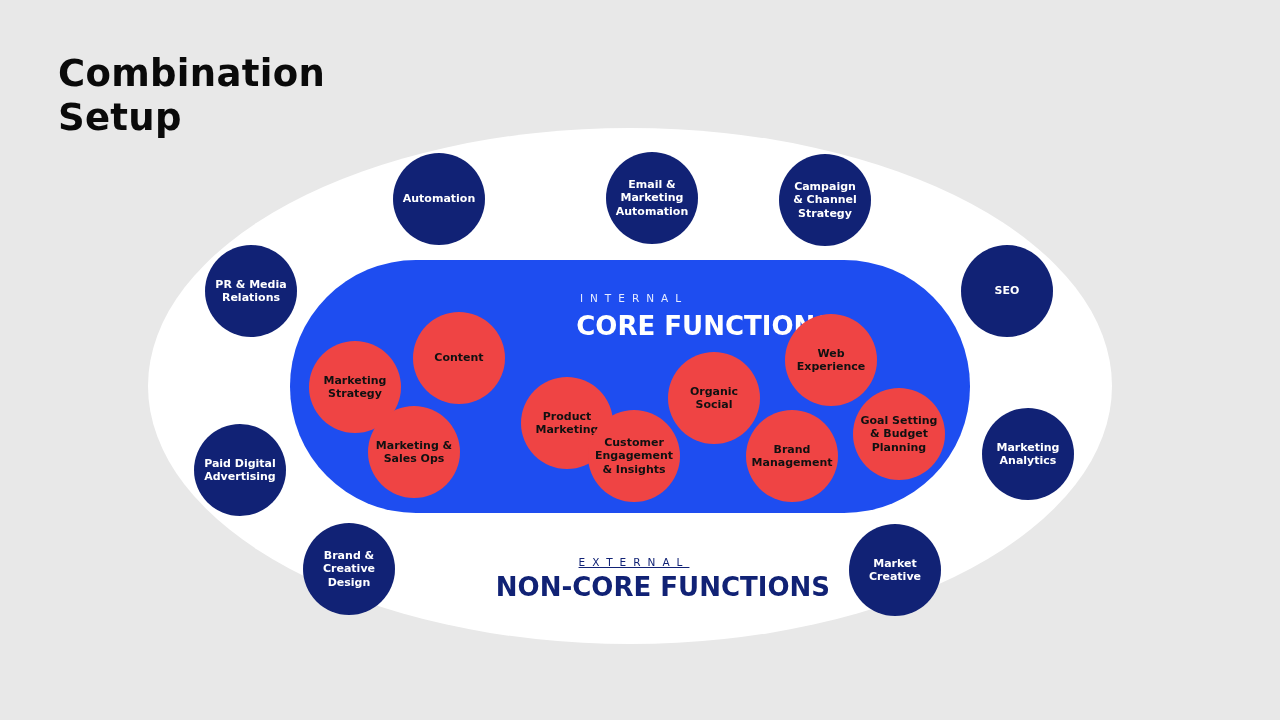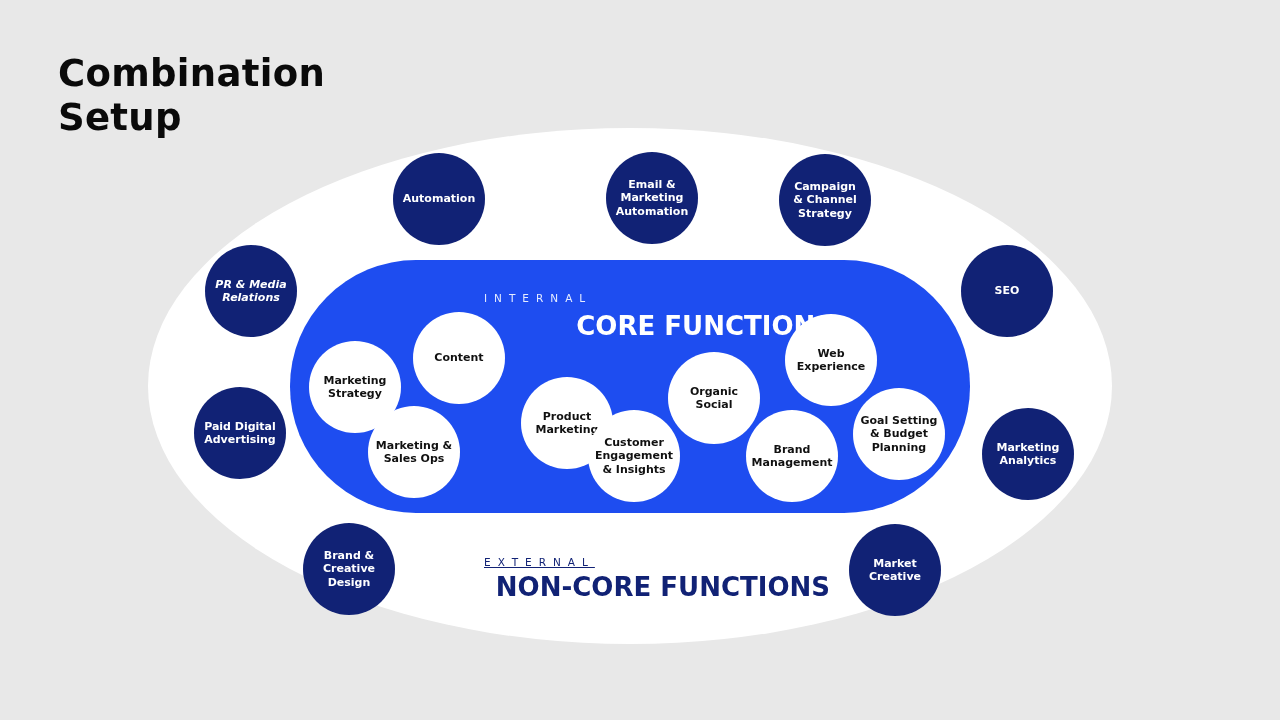--- a/index.html
+++ b/index.html
@@ -21,40 +21,40 @@
       background: #ffffff;
       border-radius: 482px / 258px;
     }
     .inner {
       position: absolute; left: 290px; top: 260px;
       width: 680px; height: 253px;
       background: #1e4df0;
       border-radius: 126px;
     }
     .label-small {
-      position: absolute; width: 300px; 
+      position: absolute; width: 300px; text-align: center;
       font-size: 10.5px; letter-spacing: 7px; font-weight: normal;
     }
     .label-big {
       position: absolute; width: 400px; text-align: right;
       font-weight: bold; font-size: 26px; letter-spacing: 0px;
     }
     .internal-small { left: 484px; top: 292px; color: #e6ecff; }
     .internal-big   { left: 434px; top: 311px; color: #ffffff; }
     .external-small { left: 484px; top: 556px; color: #112275; text-decoration: underline; }
     .external-big   { left: 430px; top: 572px; color: #112275; }
     .node {
       position: absolute; border-radius: 50%;
       display: flex; align-items: center; justify-content: center;
       text-align: center; font-weight: bold;
       font-size: 11px; line-height: 13.5px;
       box-sizing: border-box; padding: 0 6px;
     }
     .node.ext { width: 92px; height: 92px; background: #112275; color: #ffffff; }
-    .node.core { width: 92px; height: 92px; background: #ffffff; color: #111111; }
+    .node.core { width: 92px; height: 92px; background: #ef4444; color: #111111; }
     .node span { white-space: pre-line; }
   </style>
 </head>
 <body>
 
 <div class="title">
   <span>Combination</span>
   <span>Setup</span>
 </div>
 
@@ -73,28 +73,28 @@
 <div class="node ext" style="left:606px;top:152px;text-align:center;">
     <span>Email &amp;
 Marketing
 Automation</span>
   </div>
 <div class="node ext" style="left:779px;top:154px;">
     <span>Campaign
 &amp; Channel
 Strategy</span>
   </div>
-<div class="node ext" style="left:205px;top:245px;font-style:italic;">
+<div class="node ext" style="left:205px;top:245px;">
     <span>PR &amp; Media
 Relations</span>
   </div>
 <div class="node ext" style="left:961px;top:245px;">
     <span>SEO</span>
   </div>
-<div class="node ext" style="left:194px;top:387px;">
+<div class="node ext" style="left:194px;top:424px;">
     <span>Paid Digital
 Advertising</span>
   </div>
 <div class="node ext" style="left:982px;top:408px;">
     <span>Marketing
 Analytics</span>
   </div>
 <div class="node ext" style="left:303px;top:523px;">
     <span>Brand &amp;
 Creative

